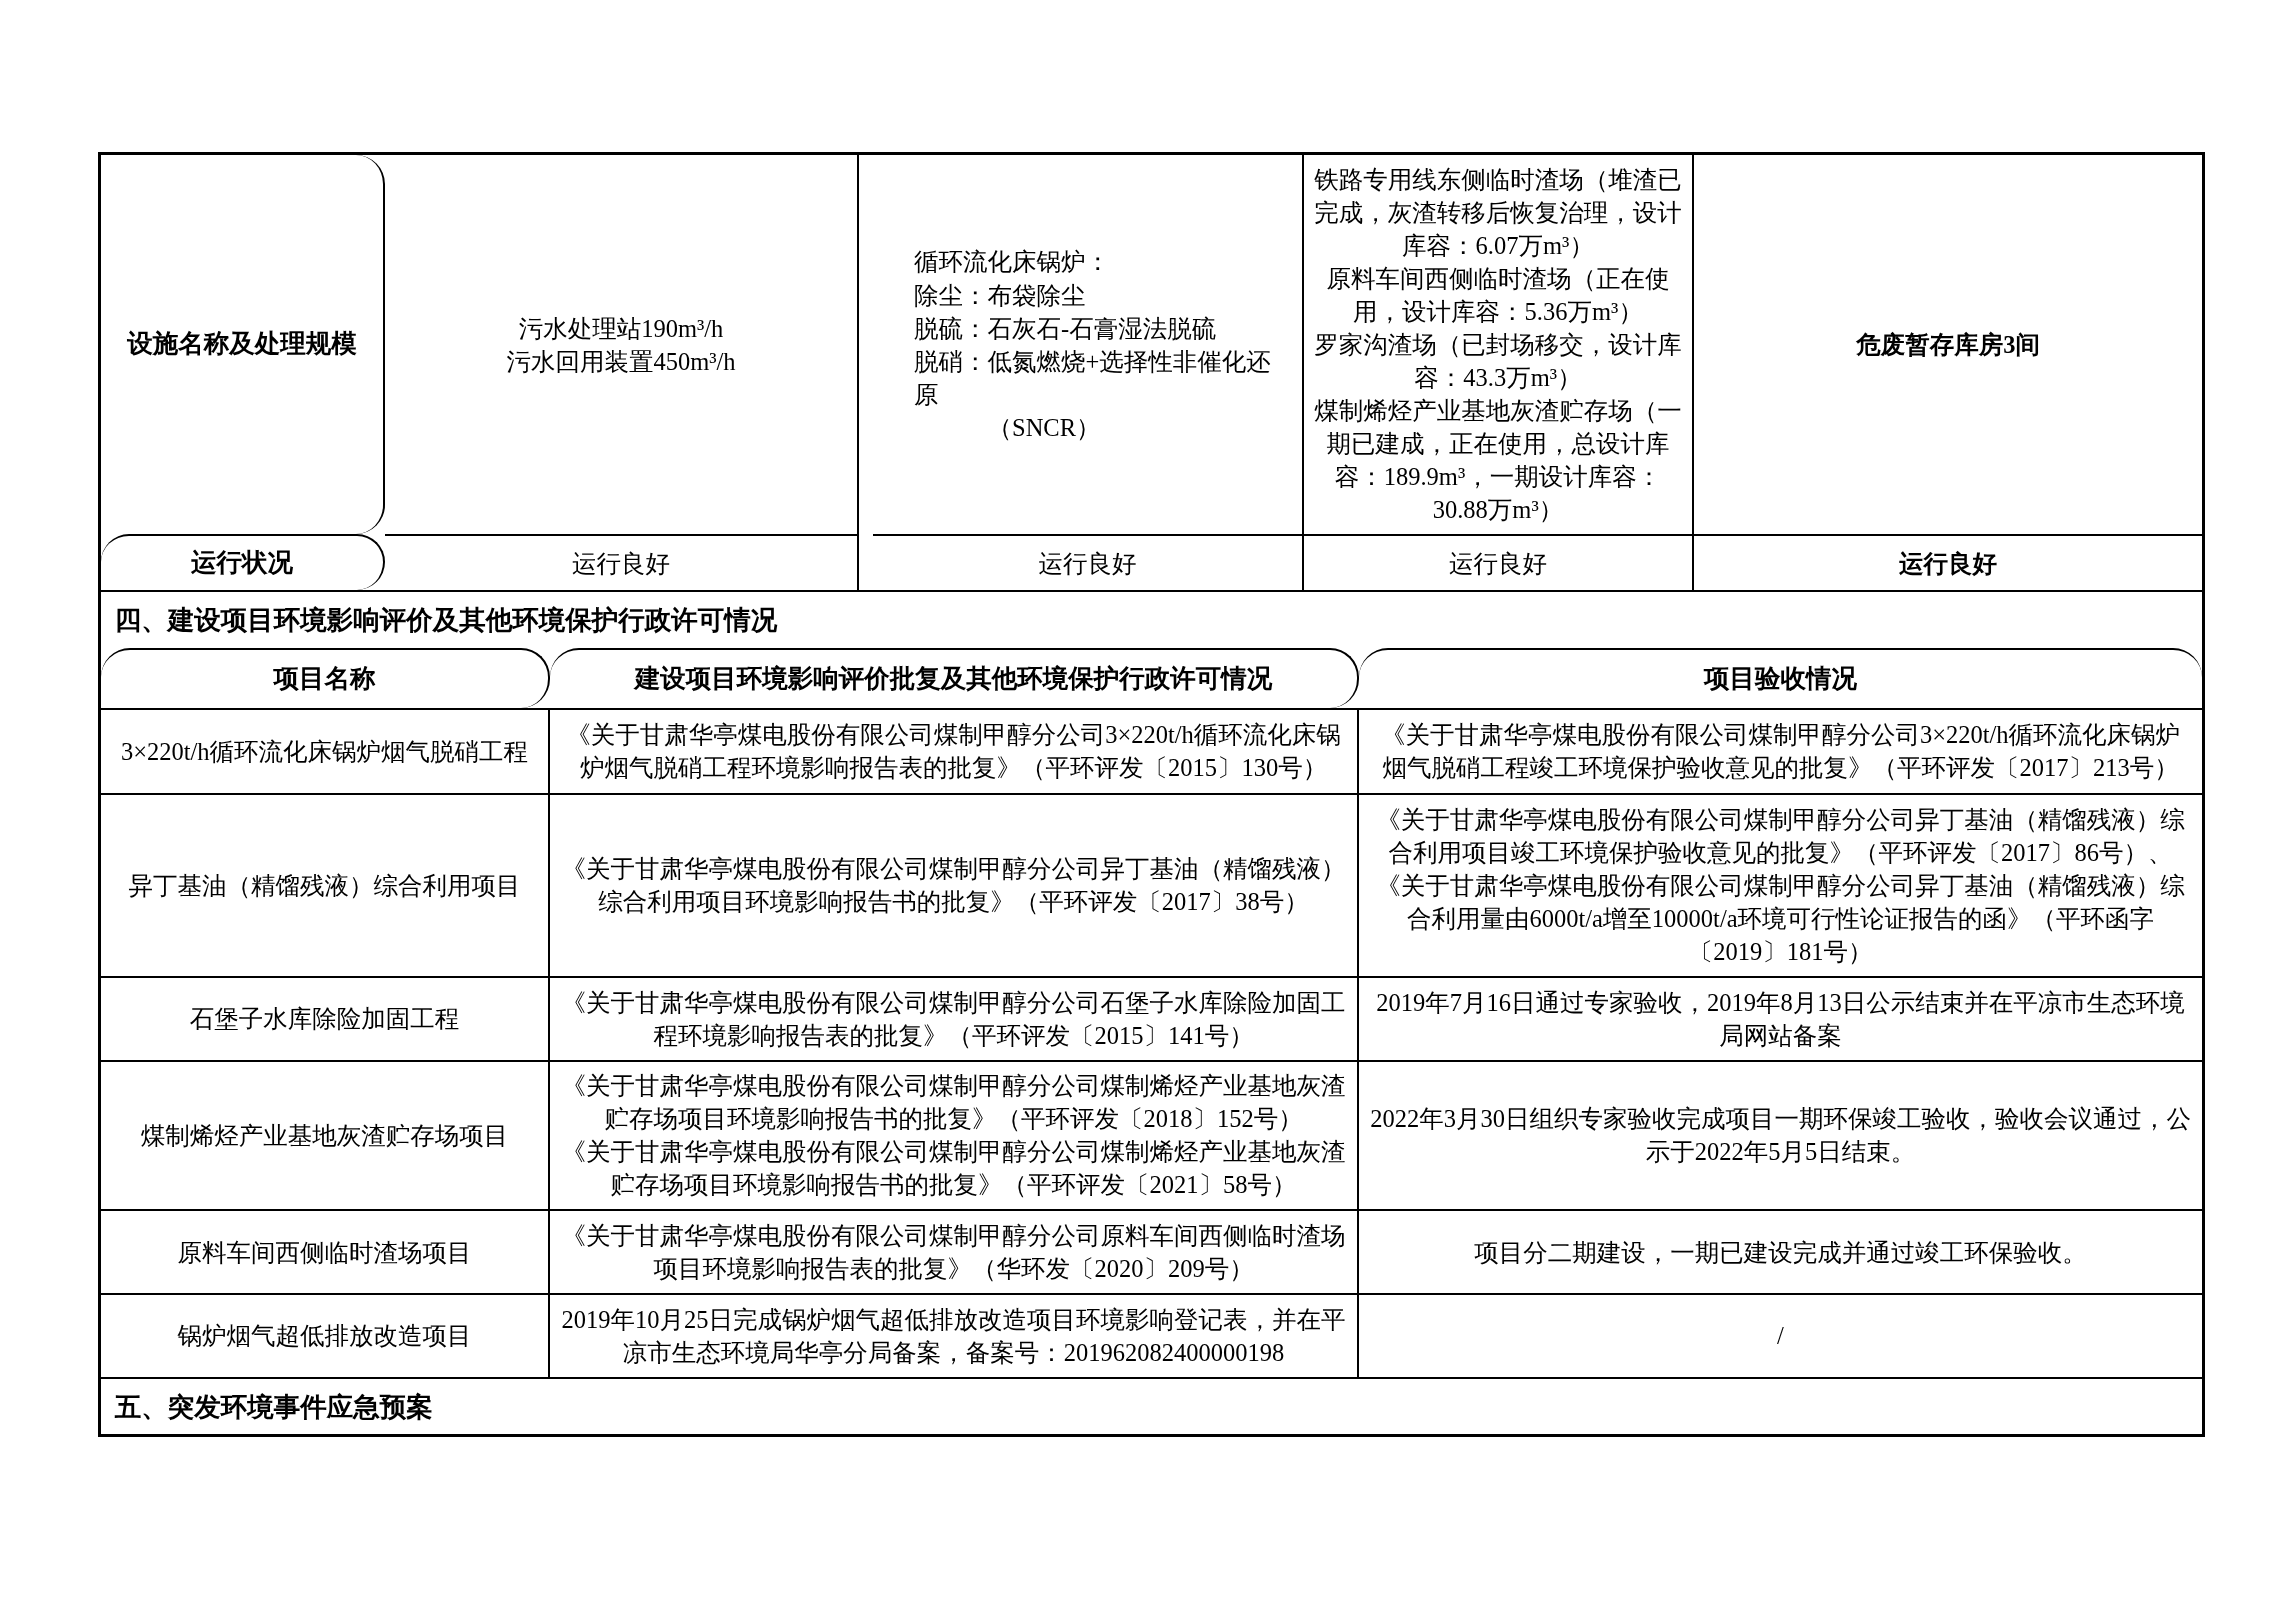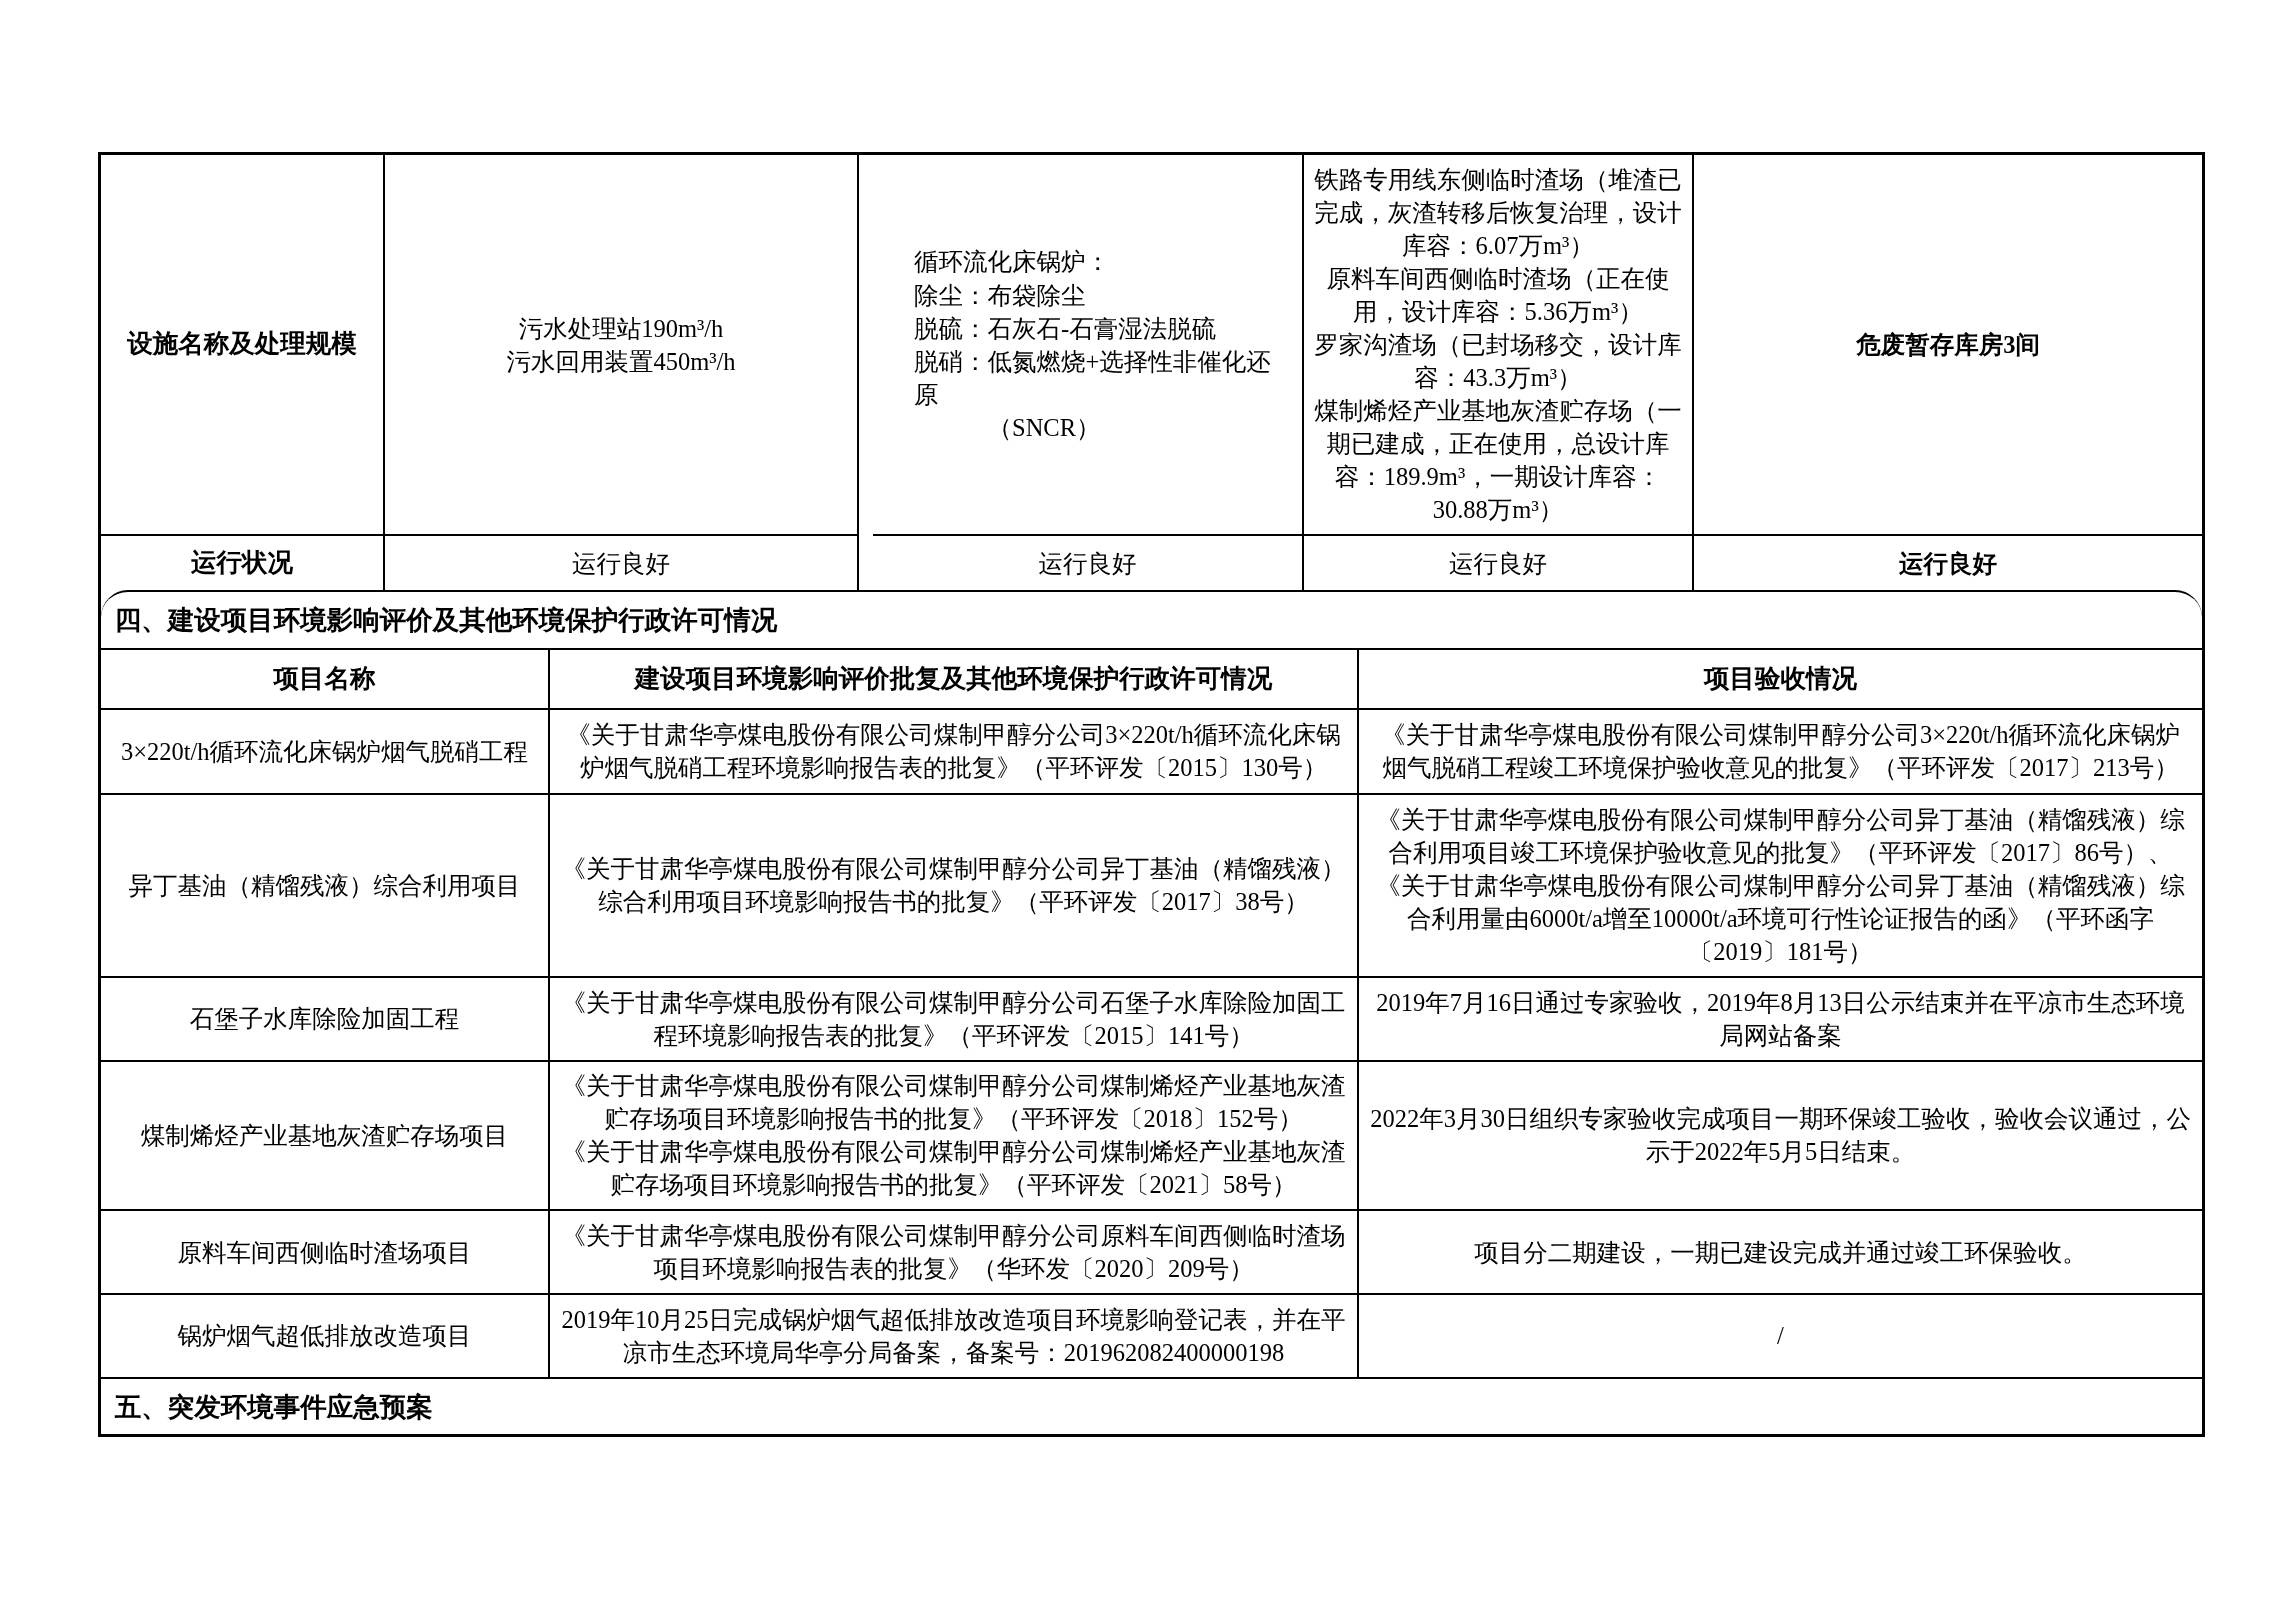--- a/index.html
+++ b/index.html
@@ -21,38 +21,38 @@
   .cell {
     border-right: 2.9px solid #000;
     display: flex; flex-direction: column;
     align-items: center; justify-content: center;
     text-align: center;
     font-size: 24.5px; line-height: 1.35;
     white-space: pre-line;
     padding: 7.8px 9.8px;
   }
   .cell:last-child { border-right: none; }
-  .bold { font-weight: bold; font-size: 25.5px; }
+  .bold { font-weight: bold; font-size: 25.5px; border-radius: 29px; }
   .left-block { align-items: flex-start; text-align: left; padding-left: 41px; padding-right: 13.7px; }
   .seccell {
     width: 100%;
     display: flex; align-items: center;
     font-weight: bold; font-size: 26.5px;
     padding: 9.8px 13.7px;
     text-align: left;
   }
   
   .fc1 { width: 284px; } .fc2 { width: 474px; } .fc3 { width: 431px; margin-left: 14px; }
   .fc4 { width: 390px; } .fc5 { flex: 1; font-weight: bold; }
   
   .pc1 { width: 449px; } .pc2 { width: 809px; } .pc3 { flex: 1; }
   
   .r-facility .cell { min-height: 335px; }
   .r-status   .cell { min-height: 56px; }
-  .r-sec      .seccell { min-height: 54px; border-radius: 27px; }
+  .r-sec      .seccell { min-height: 54px; }
   .r-phead    .cell { min-height: 60px; }
   .r-p1 .cell { min-height: 81px; }
   .r-p2 .cell { min-height: 85px; }
   .r-p3 .cell { min-height: 173px; }
   .r-p4 .cell { min-height: 75px; }
   .r-p5 .cell { min-height: 141px; }
   .r-p6 .cell { min-height: 78px; }
   .r-p7 .cell { min-height: 82px; }
   .r-p8 .cell { min-height: 63px; }
   .r-sec5 .seccell { min-height: 54px; }

